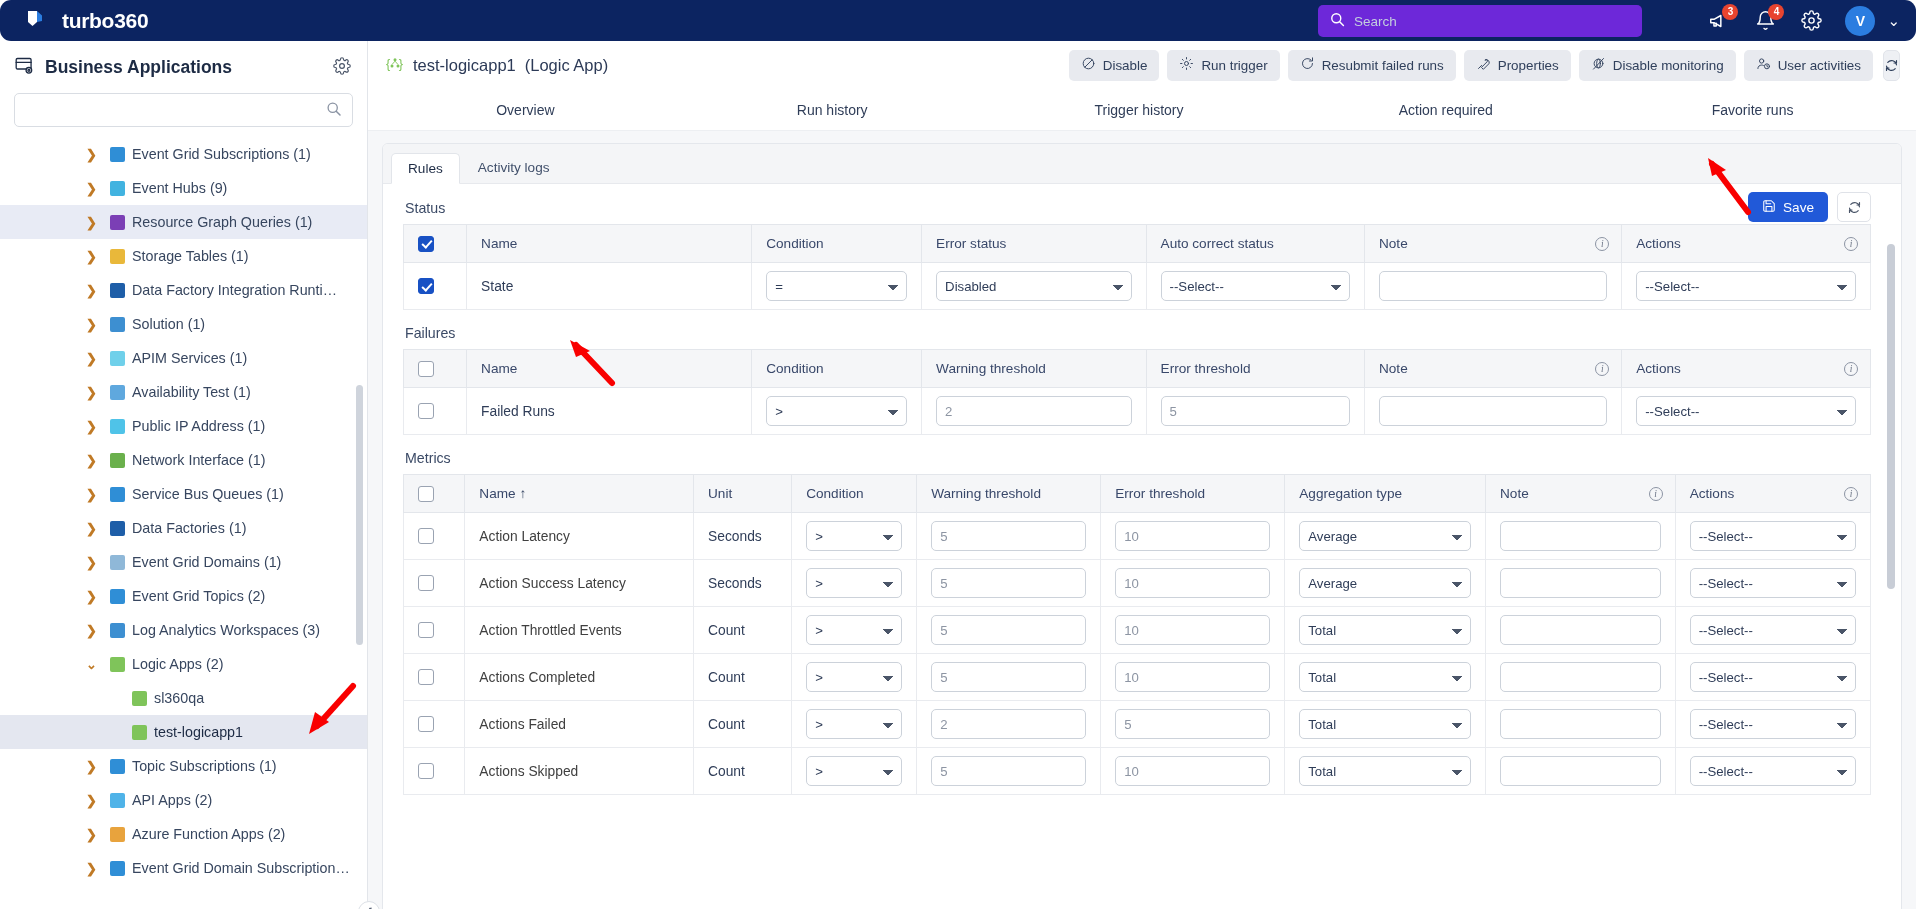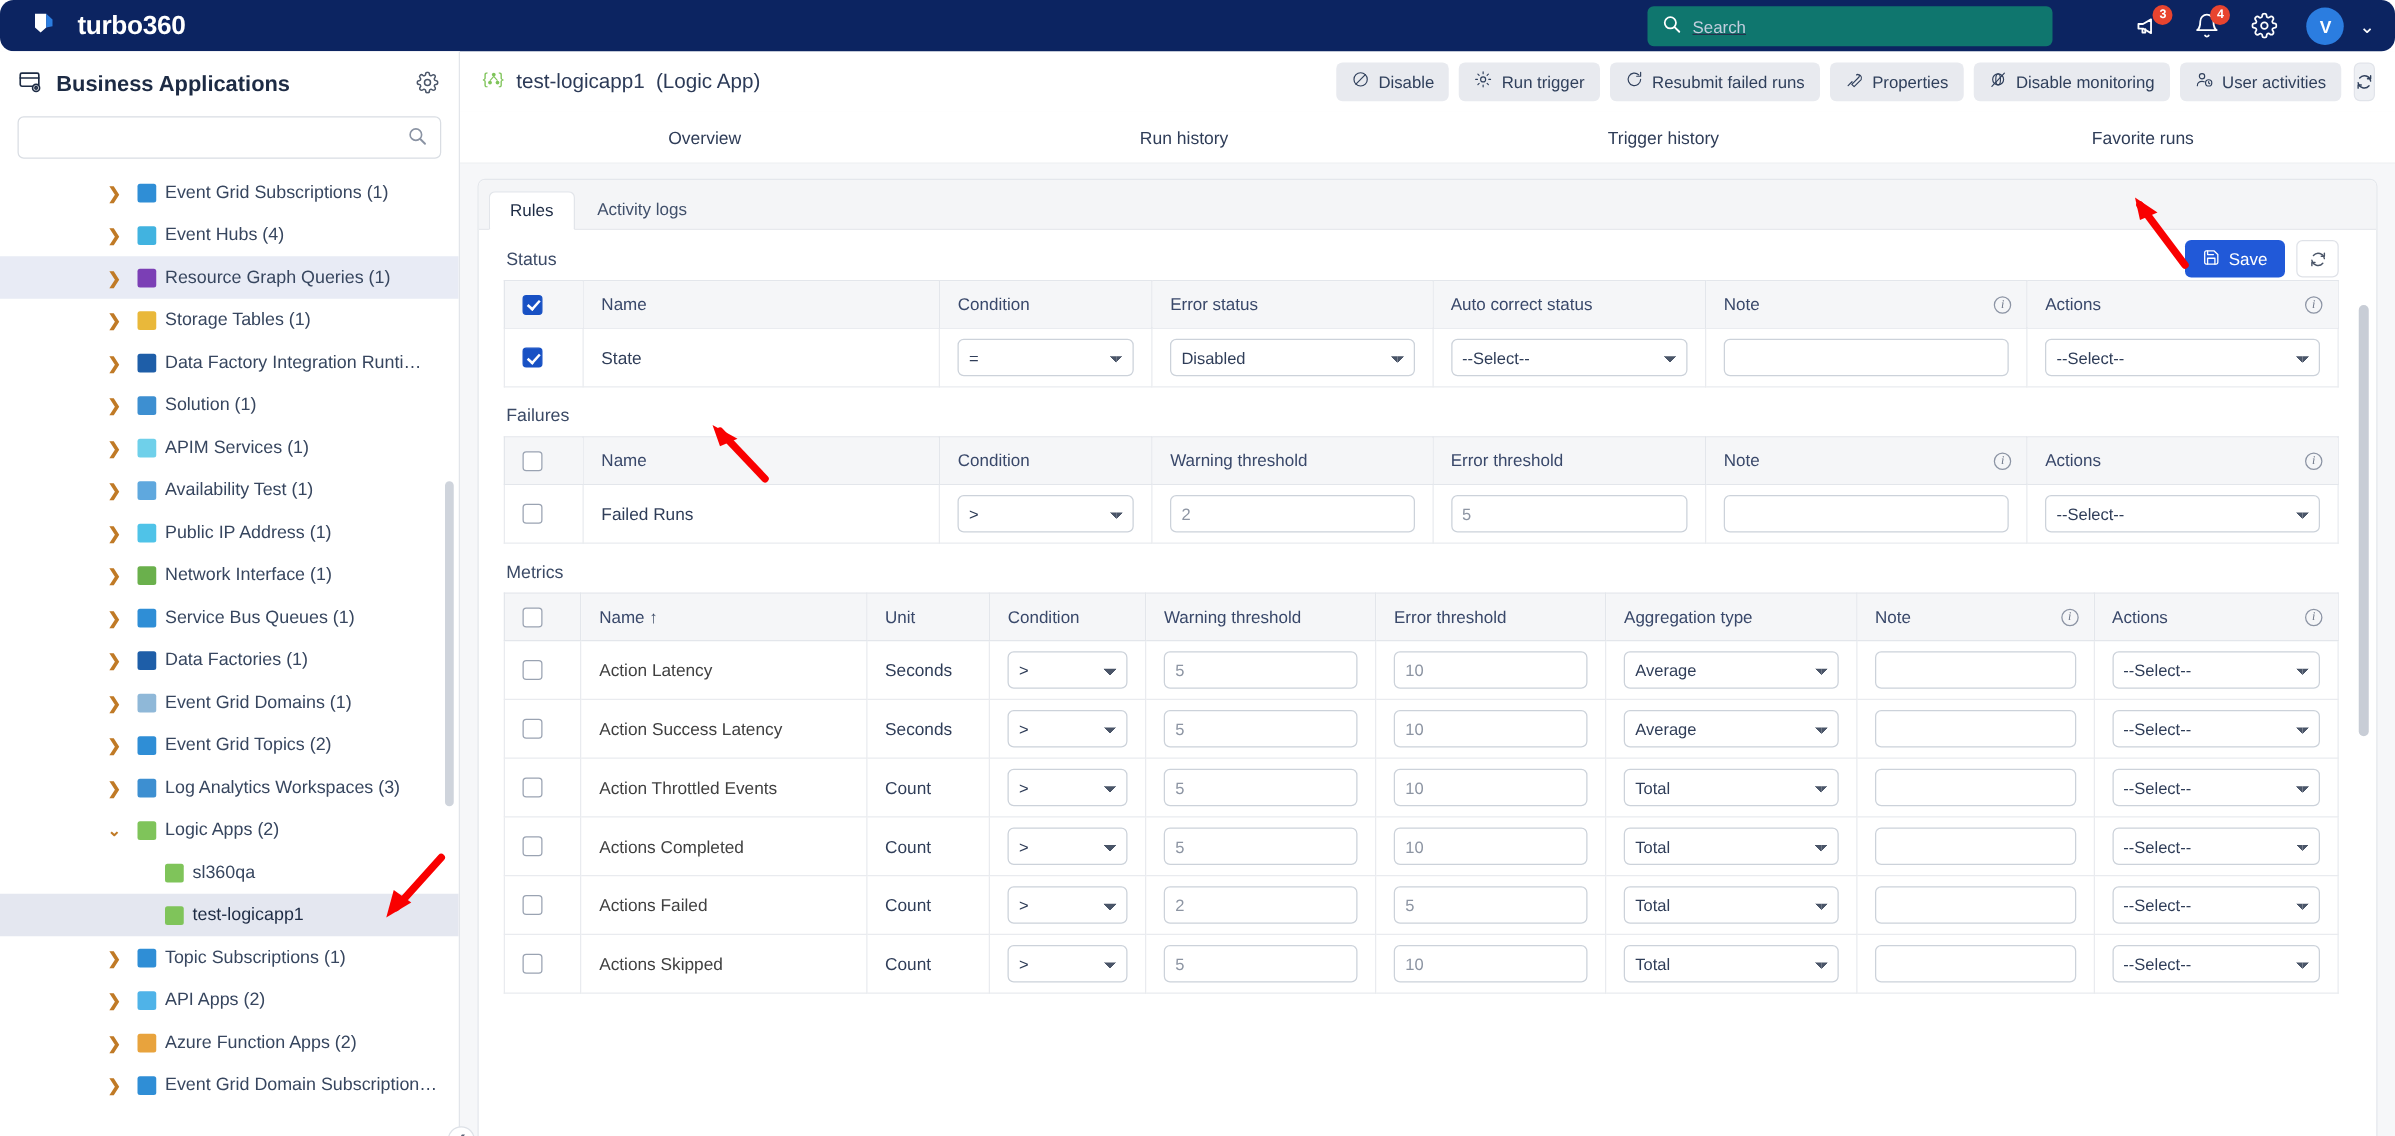--- a/index.html
+++ b/index.html
@@ -16,22 +16,22 @@
   
   .topnav{
     height:41px; background:#0c2461; display:flex; align-items:center;
     padding:0 14px; position:relative;border-radius:11px;
   }
   .brand{ display:flex; align-items:center; gap:12px; margin-left:10px;}
   .brand-logo{ width:26px; height:26px; position:relative;}
   .brand-name{ color:#fff; font-size:21px; font-weight:700; letter-spacing:-0.3px;}
   .top-search{
     position:absolute; left:1318px; top:5px; width:324px; height:30px;
-    background:#0f766e; border-radius:5px; display:flex; align-items:center;
-    gap:9px; padding:16px 12px; cursor:text;text-decoration:underline;
+    background:#6d28d9; border-radius:5px; display:flex; align-items:center;
+    gap:9px; padding:16px 12px; cursor:text;
   }
   .top-search .ph{ color:#c3cede; font-size:13.5px;}
   .top-icons{ position:absolute; right:16px; top:0; height:41px; display:flex; align-items:center; gap:22px;}
   .ticon{ position:relative; width:24px; height:24px; display:flex; align-items:center; justify-content:center; cursor:pointer;}
   .badge{
     position:absolute; top:-5px; right:-7px; min-width:16px; height:16px;
     background:#e8442f; color:#fff; border-radius:8px; font-size:10px;
     display:flex; align-items:center; justify-content:center; font-weight:700; padding:0 3px;
   }
   .avatar{
@@ -264,21 +264,21 @@
           <span class="caret">❯</span>
           <span class="tlabel">
             <span class="sq" style="background:#2f8ed6"></span>
             <span>Event Grid Subscriptions (1)</span>
           </span>
         </div>
         <div class="tnode">
           <span class="caret">❯</span>
           <span class="tlabel">
             <span class="sq" style="background:#41b3e0"></span>
-            <span>Event Hubs (4)</span>
+            <span>Event Hubs (9)</span>
           </span>
         </div>
         <div class="tnode hl">
           <span class="caret">❯</span>
           <span class="tlabel">
             <span class="sq" style="background:#7b3fb5"></span>
             <span>Resource Graph Queries (1)</span>
           </span>
         </div>
         <div class="tnode">
@@ -497,20 +497,23 @@
         <div class="tab">
           <span>Overview</span>
         </div>
         <div class="tab">
           <span>Run history</span>
         </div>
         <div class="tab">
           <span>Trigger history</span>
         </div>
         <div class="tab">
+          <span>Action required</span>
+        </div>
+        <div class="tab">
           <span>Favorite runs</span>
         </div>
       </div>
 
     <div class="panel">
       <div class="subtabs" id="subtabs">
           <div class="subtab active">
             <span>Rules</span>
           </div>
           <div class="subtab">

